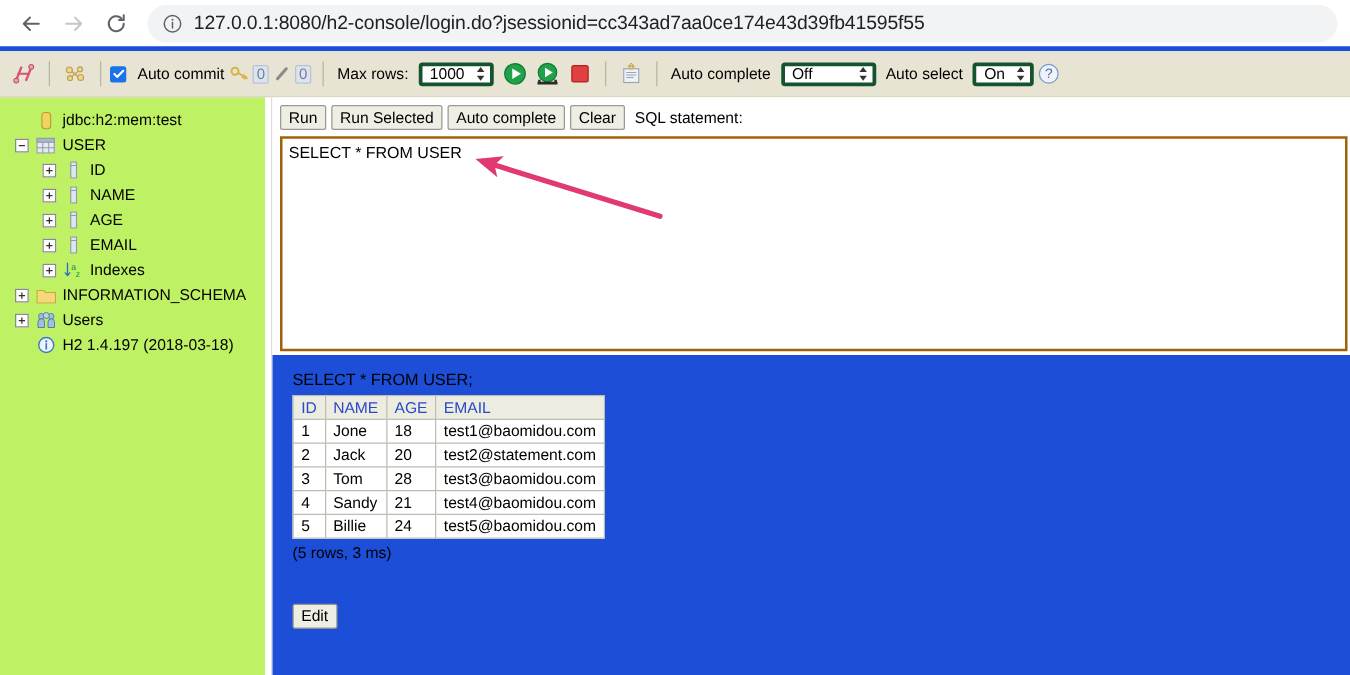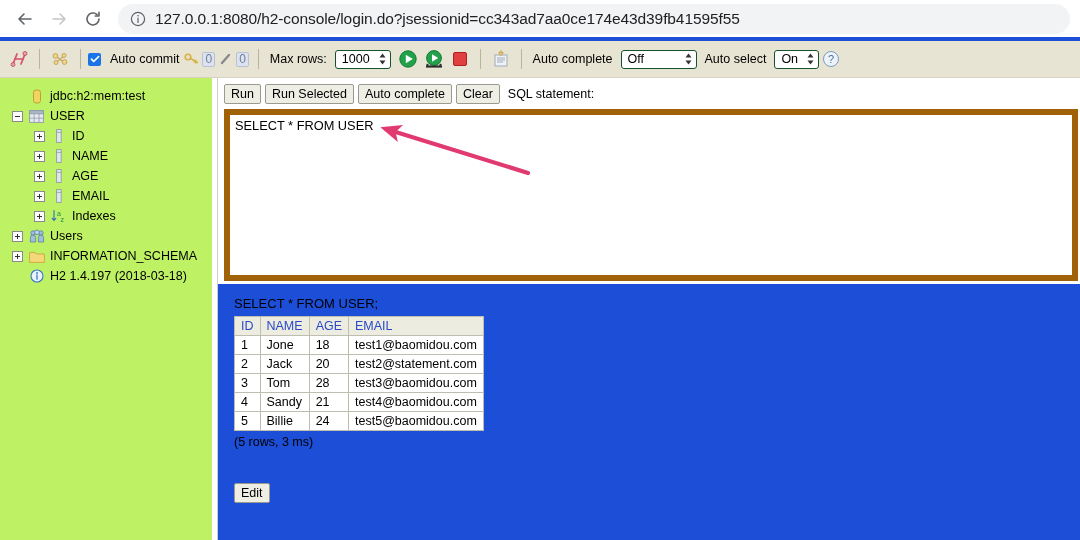--- a/index.html
+++ b/index.html
@@ -95,21 +95,21 @@
     border: 1px solid #b9c2d4;
     border-radius: 2px;
     padding: 0 2px;
     line-height: 13px;
   }
   .tb-select {
     display: inline-flex;
     align-items: center;
     justify-content: space-between;
     background: #ffffff;
-    border: 1px solid #14532d;
+    border: 3px solid #14532d;
     border-radius: 3px;
     height: 19px;
     font-size: 12.5px;
     padding: 0 3px 0 6px;
     margin: 0 4px;
     color: #000;
   }
   .tb-select .sel-val { margin-right: 8px; }
   .spin { display: flex; flex-direction: column; line-height: 0; }
   .help-circle {
@@ -198,21 +198,21 @@
     border: 1px solid #9a9a8e;
     border-radius: 2px;
     font-size: 12.5px;
     padding: 1px 6px;
     line-height: 16px;
     color: #000;
     font-family: "Liberation Sans", sans-serif;
   }
   #sql-label { font-size: 12.5px; margin-left: 4px; }
   #sql-area {
-    border: 6px solid #a16207;
+    border: 2px solid #a16207;
     background: #ffffff;
     height: 172px;
     margin-right: 2px;
     padding: 3px 5px;
     font-size: 12.8px;
     color: #000;
     overflow: hidden;
   }
 
   
@@ -491,38 +491,38 @@
           <text x="6" y="7" font-size="7" fill="#1a8a4a" font-family="Liberation Sans, sans-serif">a</text>
           <text x="9.5" y="12.5" font-size="7" fill="#1a8a4a" font-family="Liberation Sans, sans-serif">z</text>
         </svg>
       </span>
       <span class="tree-label">Indexes</span>
     </div>
 
     <div class="tree-row">
       <span class="expander plus"></span>
       <span class="tree-icon">
+        <svg width="16" height="13" viewBox="0 0 16 13" aria-hidden="true">
+          <path d="M0.6 2.4h5.4l1.3 1.6h8.1v8.4H0.6z" fill="#f6d87a" stroke="#c9a63e" stroke-width="0.9"></path>
+        </svg>
+      </span>
+      <span class="tree-label">INFORMATION_SCHEMA</span>
+    </div>
+
+    <div class="tree-row">
+      <span class="expander plus"></span>
+      <span class="tree-icon">
         <svg width="16" height="14" viewBox="0 0 16 14" aria-hidden="true">
           <circle cx="4" cy="4" r="2.2" fill="#9fc0dd" stroke="#5a7fa3" stroke-width="0.8"></circle>
           <circle cx="12" cy="4" r="2.2" fill="#9fc0dd" stroke="#5a7fa3" stroke-width="0.8"></circle>
           <circle cx="8" cy="3.4" r="2.4" fill="#b9d3ea" stroke="#5a7fa3" stroke-width="0.8"></circle>
           <path d="M1.4 13V8.6a2.6 2.6 0 0 1 5.2 0V13zM9.4 13V8.6a2.6 2.6 0 0 1 5.2 0V13z" fill="#9fc0dd" stroke="#5a7fa3" stroke-width="0.8"></path>
         </svg>
       </span>
       <span class="tree-label">Users</span>
-    </div>
-
-    <div class="tree-row">
-      <span class="expander plus"></span>
-      <span class="tree-icon">
-        <svg width="16" height="13" viewBox="0 0 16 13" aria-hidden="true">
-          <path d="M0.6 2.4h5.4l1.3 1.6h8.1v8.4H0.6z" fill="#f6d87a" stroke="#c9a63e" stroke-width="0.9"></path>
-        </svg>
-      </span>
-      <span class="tree-label">INFORMATION_SCHEMA</span>
     </div>
 
     <div class="tree-row">
       <span class="expander hidden"></span>
       <span class="tree-icon">
         <svg width="14" height="14" viewBox="0 0 14 14" aria-hidden="true">
           <circle cx="7" cy="7" r="6" fill="#eaf2fb" stroke="#3a78c2" stroke-width="1.1"></circle>
           <circle cx="7" cy="4" r="0.9" fill="#3a78c2"></circle>
           <path d="M7 6v4.2" stroke="#3a78c2" stroke-width="1.3" stroke-linecap="round"></path>
         </svg>

